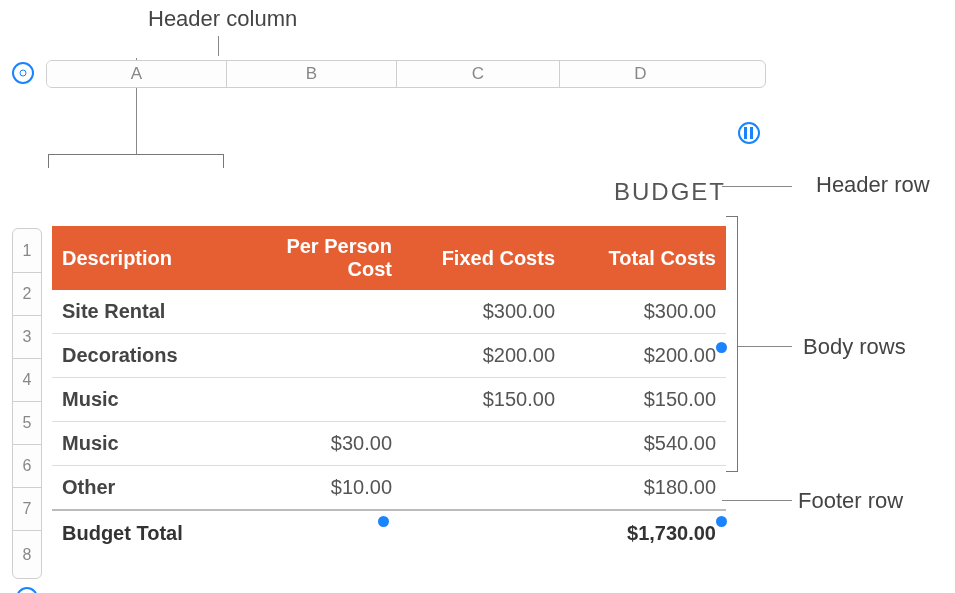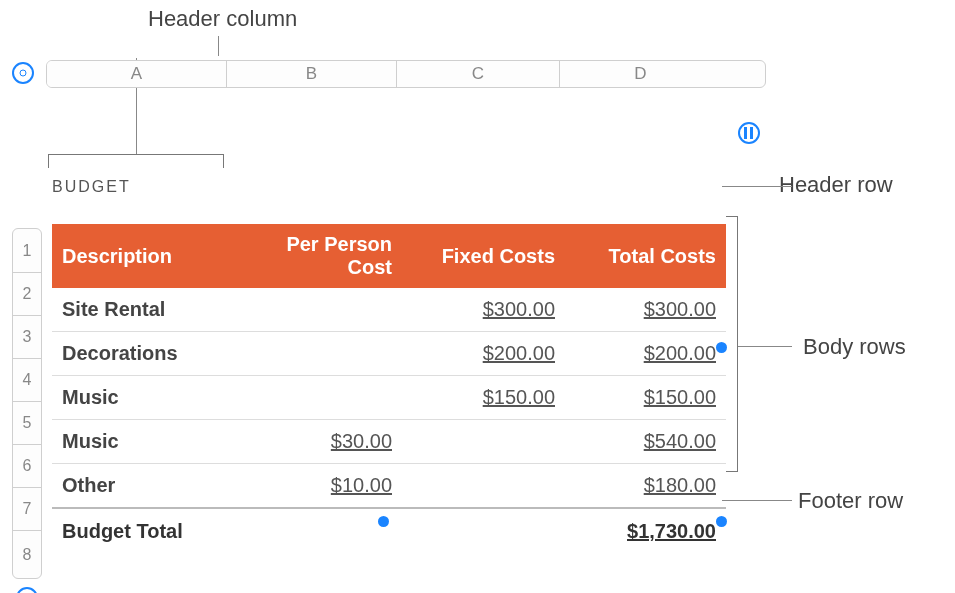--- a/index.html
+++ b/index.html
@@ -108,47 +108,47 @@
   }
 
   
   .table-area {
     position: absolute;
     left: 46px;
     top: 100px;
     width: 674px;
   }
   .table-title {
-    text-align: left;
-    font-size: 16px;
+    text-align: right;
+    font-size: 24px;
     letter-spacing: 2px;
     color: #555;
     font-weight: 400;
-    padding: 18px 0 28px;
+    padding: 18px 0 20px;
   }
   table {
     border-collapse: collapse;
     width: 100%;
     font-size: 20px;
   }
   thead th {
     background: #e65f33;
     color: #fff;
     font-weight: 600;
     padding: 9px 10px;
     text-align: left;
   }
   thead th.num { text-align: right; }
   tbody td {
     padding: 10px 10px;
     border-bottom: 1px solid #ddd;
     color: #555;
   }
   tbody td.desc { font-weight: 700; color: #444; }
-  td.num { text-align: right; text-decoration: underline; }
+  td.num { text-align: right; }
   tfoot td {
     padding: 11px 10px;
     font-weight: 700;
     color: #333;
     border-top: 2px solid #bbb;
   }
   tfoot td.num { text-align: right; }
 
   
   .dot {
@@ -168,21 +168,21 @@
 </style>
 </head>
 <body>
 
 <div class="callout" style="left:148px; top:6px;">Header column</div>
 <div class="callout-line" style="left:218px; top:36px; width:1px; height:20px;"></div>
 
 <div class="bracket" style="left:48px; top:154px; width:176px; height:14px; border-top-width:1px; border-left-width:1px; border-right-width:1px;"></div>
 <div class="callout-line" style="left:136px; top:58px; width:1px; height:96px;"></div>
 
-<div class="callout" style="left:779px; top:172px;">Header row</div>
+<div class="callout" style="left:816px; top:172px;">Header row</div>
 <div class="callout-line" style="left:722px; top:186px; width:70px; height:1px;"></div>
 
 <div class="callout" style="left:803px; top:334px;">Body rows</div>
 <div class="bracket" style="left:726px; top:216px; width:12px; height:256px; border-top-width:1px; border-right-width:1px; border-bottom-width:1px;"></div>
 <div class="callout-line" style="left:738px; top:346px; width:54px; height:1px;"></div>
 
 <div class="callout" style="left:798px; top:488px;">Footer row</div>
 <div class="callout-line" style="left:722px; top:500px; width:70px; height:1px;"></div>
 
 <div class="corner-handle">

